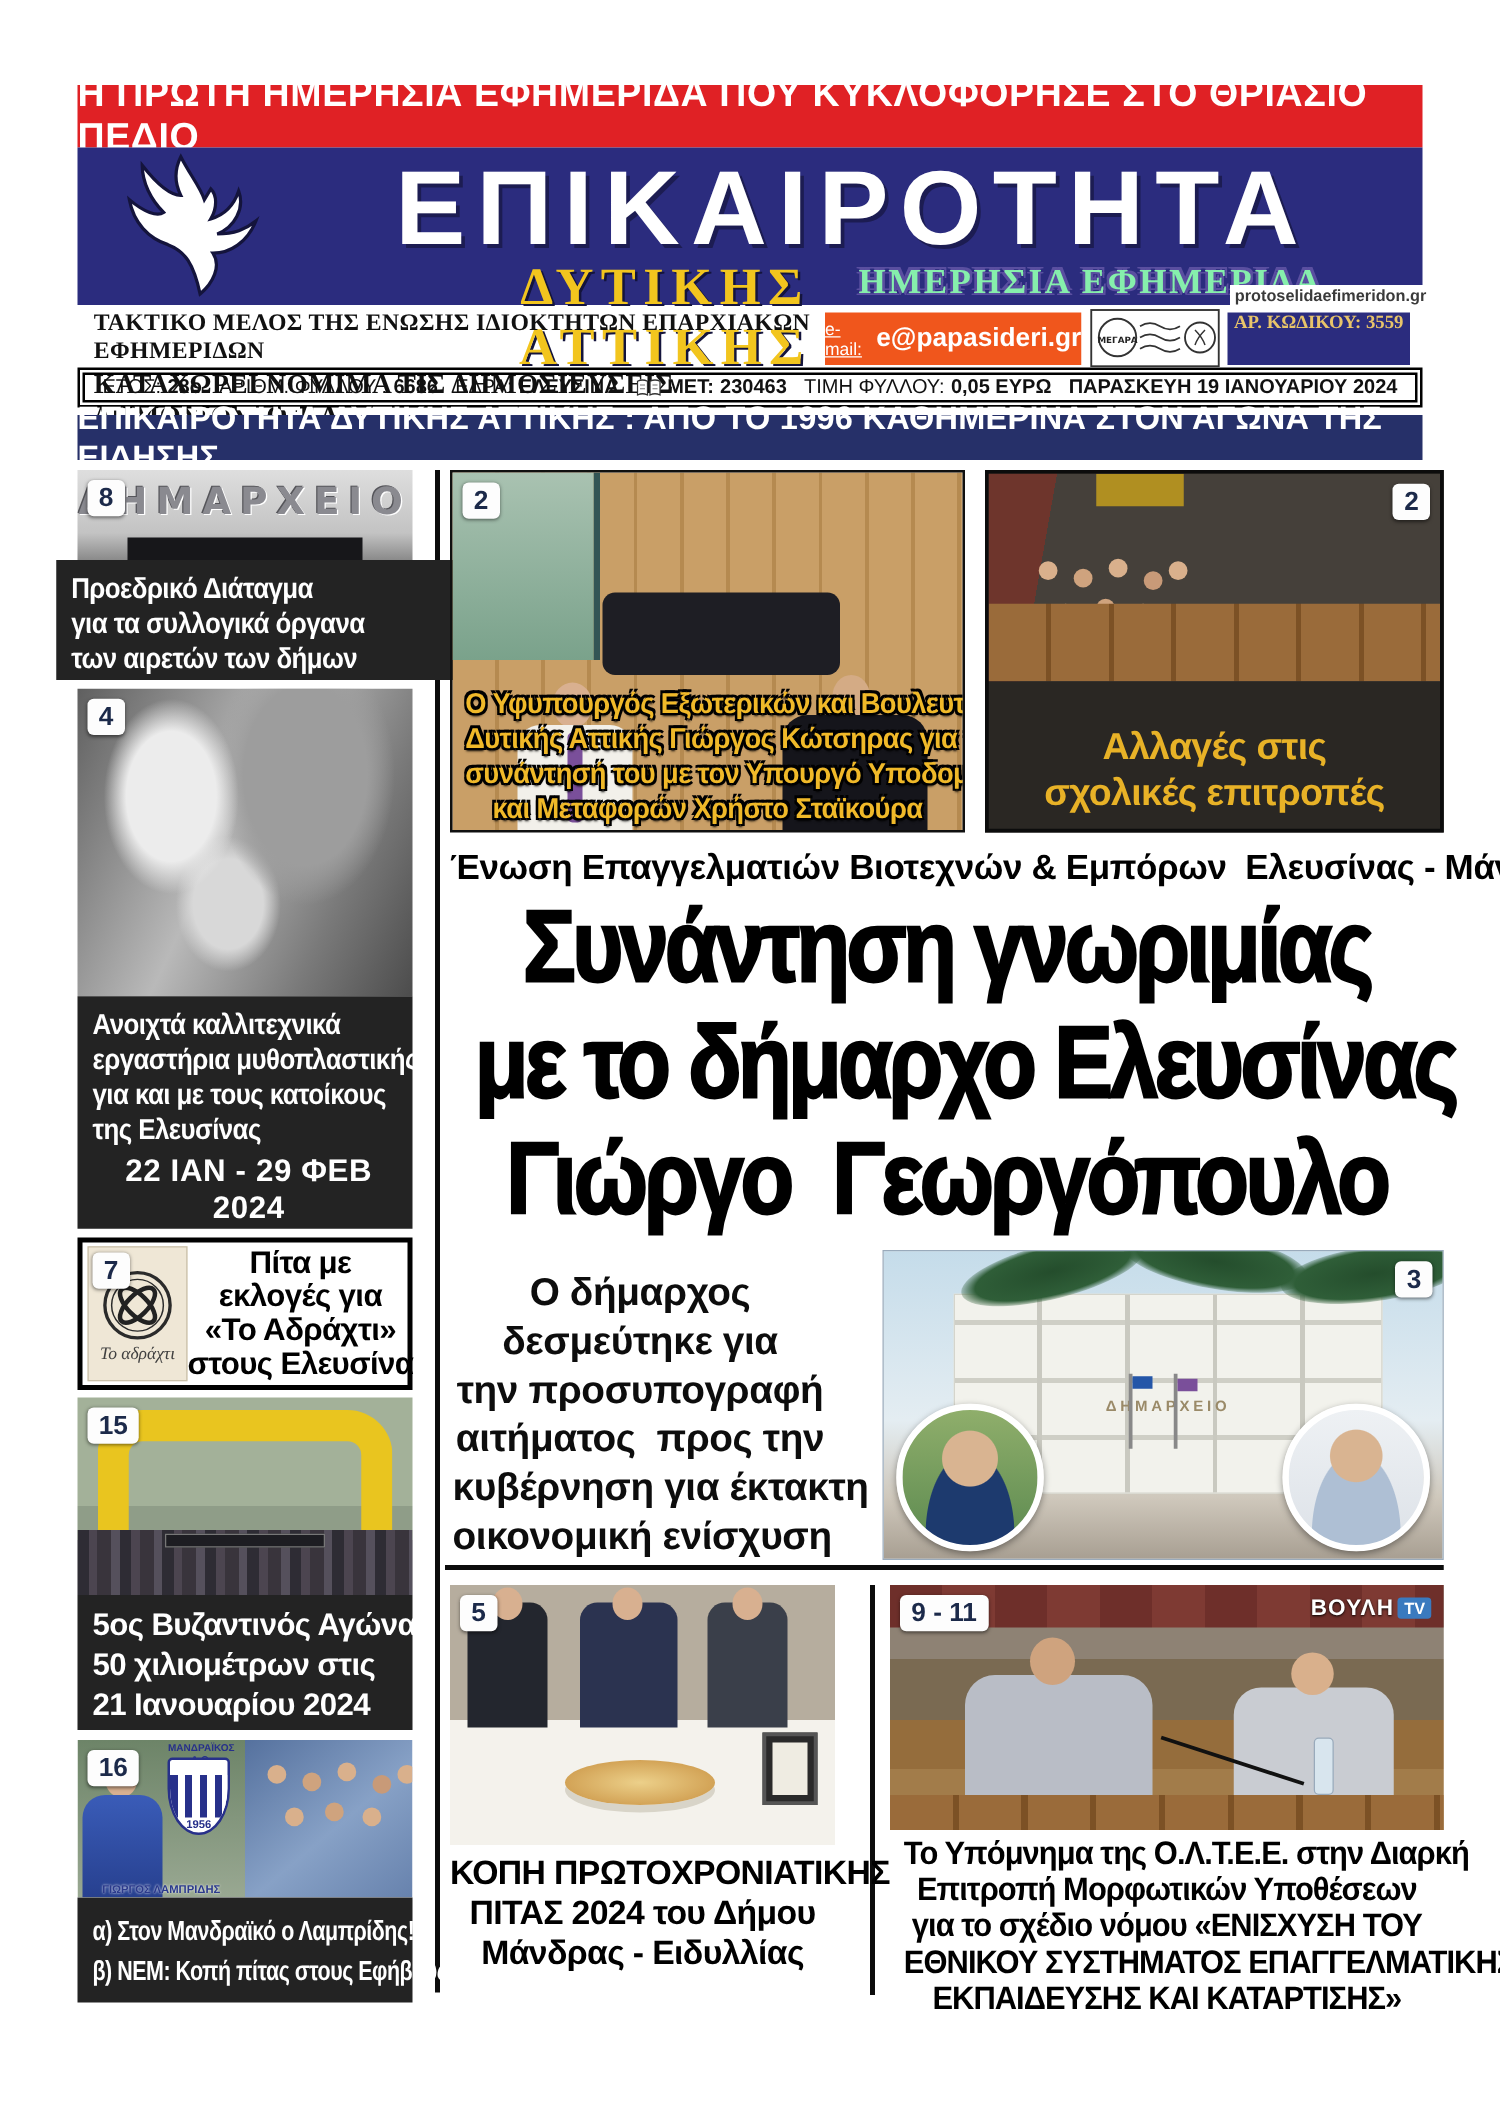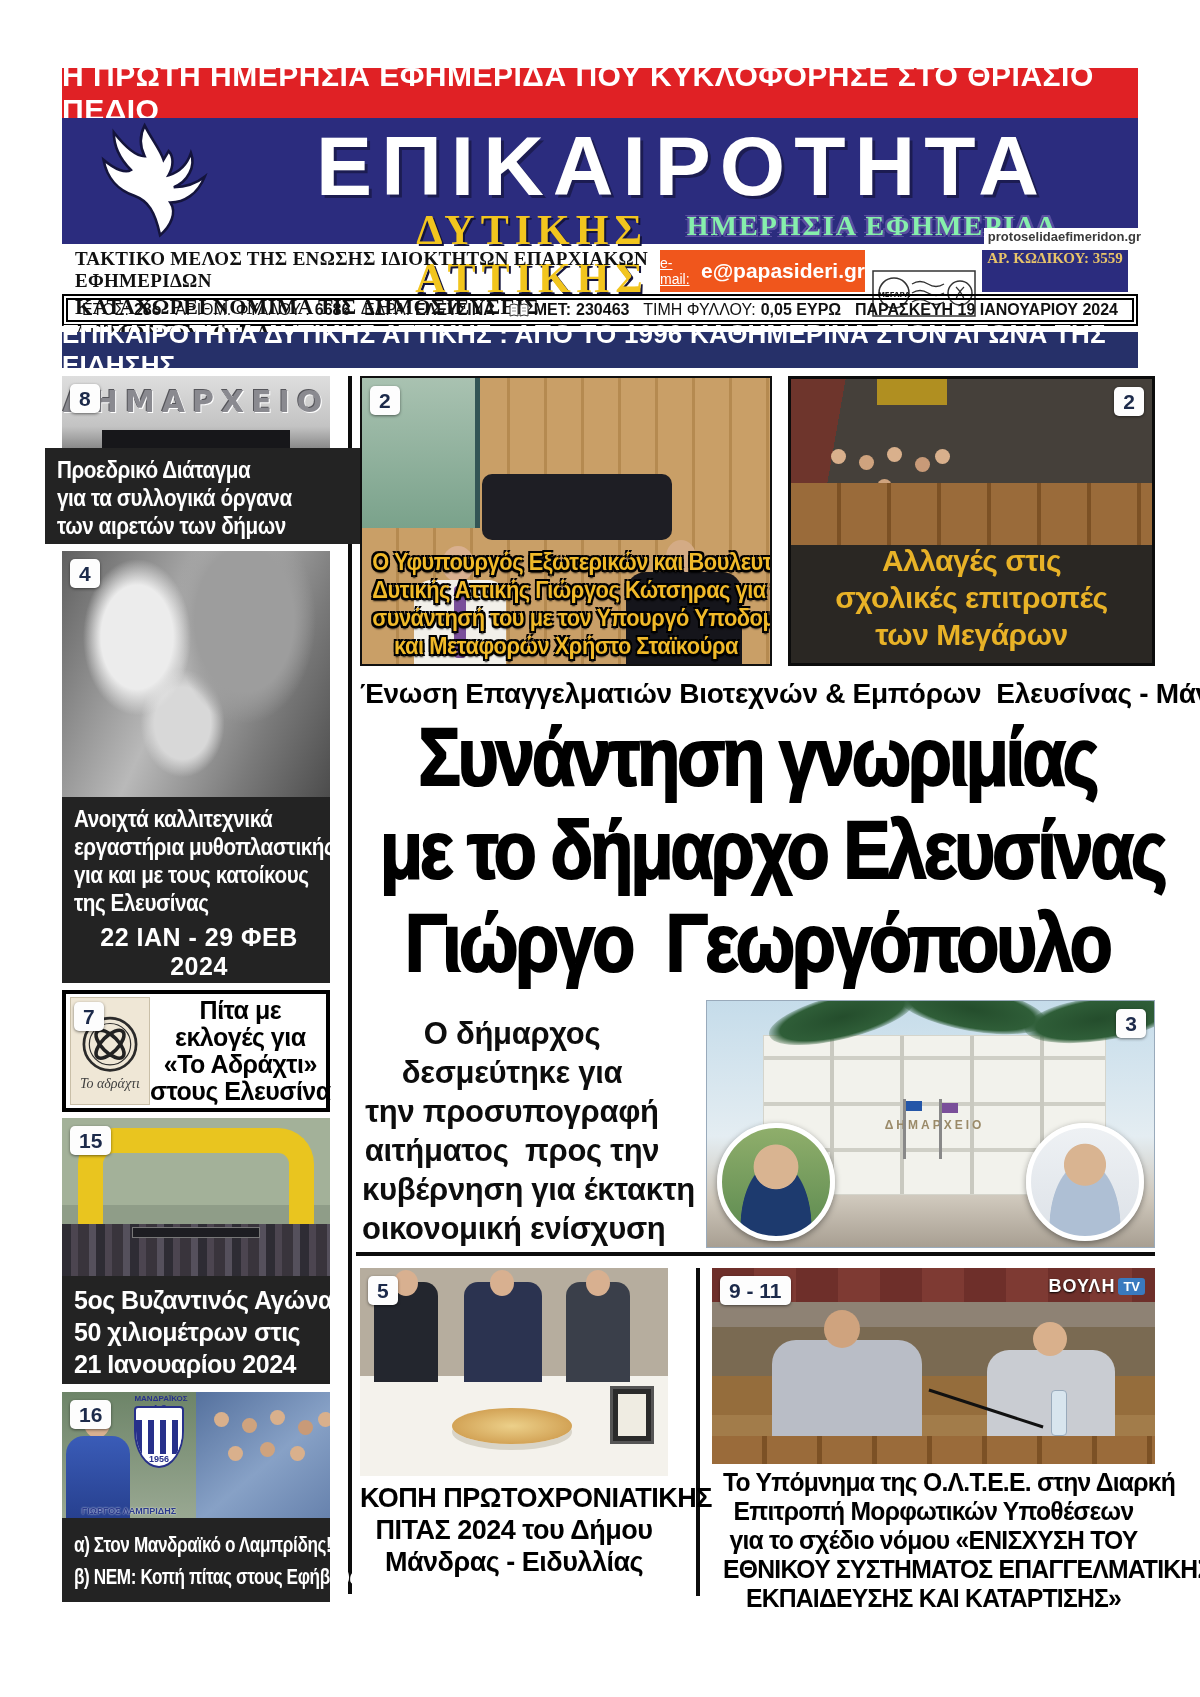--- a/index.html
+++ b/index.html
@@ -26,21 +26,21 @@
           text-shadow:-2px -2px 0 #5a4fa0,2px -2px 0 #5a4fa0,-2px 2px 0 #5a4fa0,2px 2px 0 #5a4fa0;}
   .watermark{right:55px;top:228px;background:#fff;padding:1px 4px;font-weight:bold;font-size:13px;color:#3a3a3a;}
 
   .member{left:75px;top:248px;width:580px;font-family:"Liberation Serif","DejaVu Serif",serif;color:#111;}
   .member .m1{font-weight:bold;font-size:19px;letter-spacing:.3px;}
   .member .m2{font-weight:bold;font-size:22px;margin-top:2px;letter-spacing:.3px;}
   .emailbox{left:660px;top:250px;width:205px;height:42px;background:#f0561c;color:#fff;
             display:flex;align-items:center;justify-content:center;gap:5px;}
   .emailbox .lab{font-size:14px;text-decoration:underline;}
   .emailbox .val{font-weight:bold;font-size:21px;}
-  .stamps{left:872px;top:247px;width:104px;height:47px;margin-top:23px;}
+  .stamps{left:872px;top:247px;width:104px;height:47px;}
   .codebox{left:982px;top:250px;width:146px;height:42px;background:#2b2c7e;color:#e8c46a;
            display:flex;align-items:flex-start;justify-content:center;
            font-family:"Liberation Serif","DejaVu Serif",serif;font-weight:bold;font-size:15px;}
 
   .infobar{left:62px;top:294px;width:1076px;height:32px;border:6px double #000;box-sizing:border-box;
            display:flex;align-items:center;justify-content:space-between;padding:0 14px;font-size:16px;color:#111;}
   .infobar .pair{display:flex;gap:5px;align-items:center;white-space:pre;}
   .infobar .lab{font-weight:normal;} .infobar .val{font-weight:bold;}
 
   .strip{left:62px;top:332px;width:1076px;height:36px;background:#263069;color:#fff;display:flex;
@@ -357,21 +357,20 @@
   <div class="abs blkR">
     <div class="ph pR" style="position:absolute">
       <div class="badge tr">2</div>
       <div class="flag"></div>
       <div class="heads2" style="left:40px;top:70px"></div>
       <div class="desks"></div>
     </div>
     <div class="capR">
       <div class="cl line">Αλλαγές στις</div>
       <div class="cl line">σχολικές επιτροπές</div>
-      <div class="cl line">των Μεγάρων</div>
     </div>
   </div>
 
   <div class="abs kicker line">Ένωση Επαγγελματιών Βιοτεχνών &amp; Εμπόρων  Ελευσίνας - Μάνδρας</div>
   <div class="abs headline">
     <div class="hl line oc">Συνάντηση γνωριμίας</div>
     <div class="hl line oc sx90">με το δήμαρχο Ελευσίνας</div>
     <div class="hl line oc">Γιώργο  Γεωργόπουλο</div>
   </div>
 

